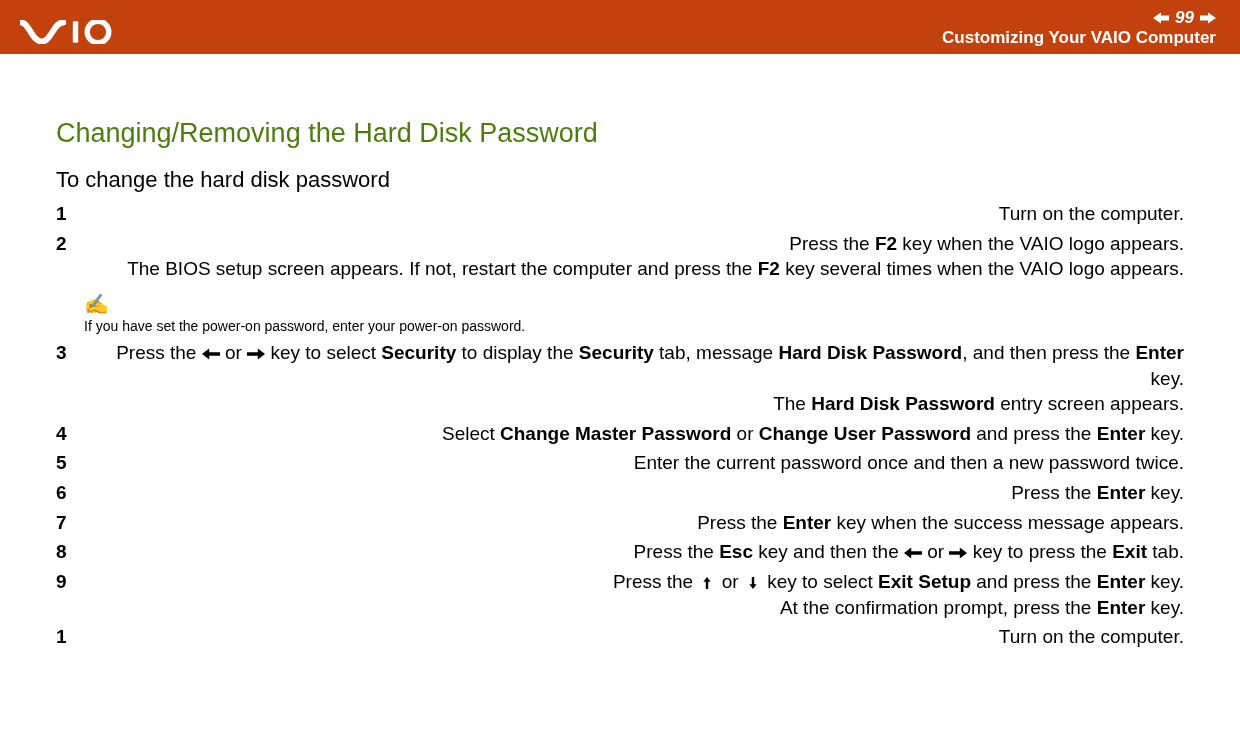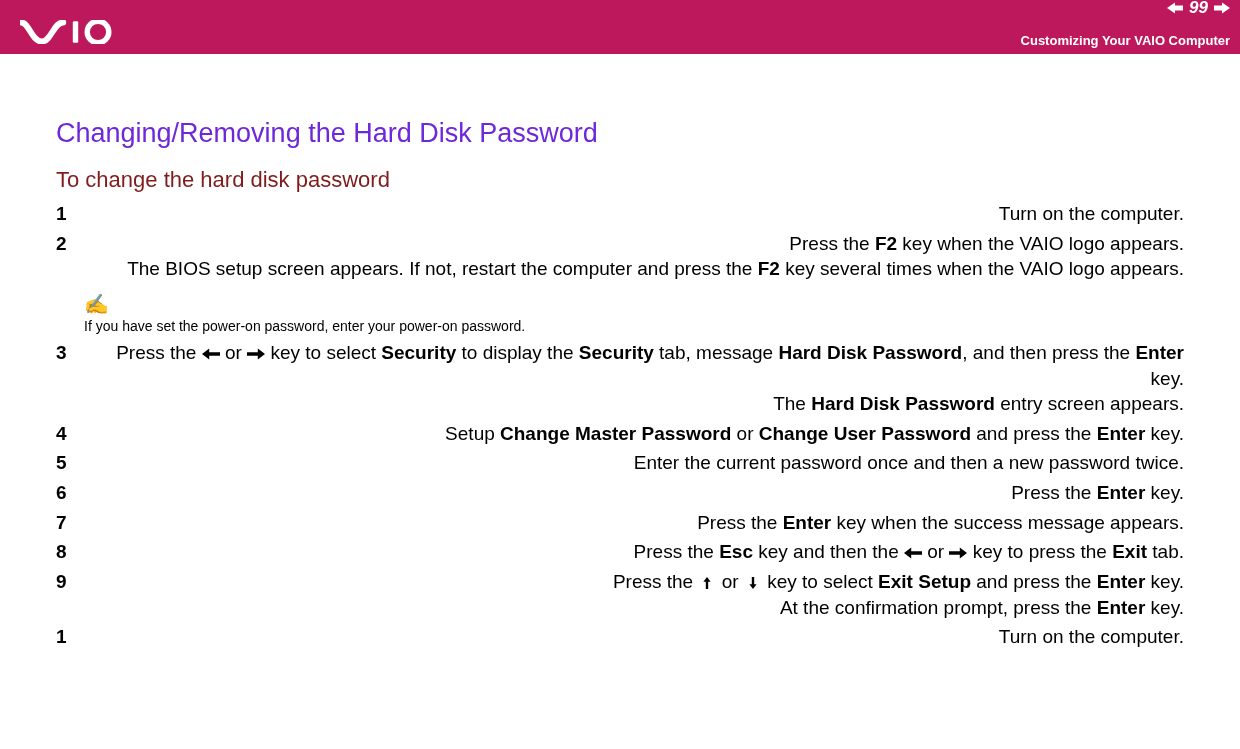--- a/index.html
+++ b/index.html
@@ -5,59 +5,59 @@
   * { box-sizing: border-box; }
   html, body { margin: 0; padding: 0; }
   body {
     width: 1240px;
     height: 749px;
     font-family: Arial, Helvetica, sans-serif;
     background: #fff;
   }
   .header {
     width: 100%;
-    background: #be185d;
+    background: #c2410c;
     color: #fff;
     display: flex;
     align-items: flex-end;
     justify-content: space-between;
-    padding: 8px 10px 6px 20px;
+    padding: 8px 24px 6px 20px;
     height: 54px;
   }
   .header-left { display: flex; align-items: center; }
   .header-right {
     display: flex;
     flex-direction: column;
     align-items: flex-end;
     font-size: 16px;
   }
   .nav-arrows {
     display: flex;
     align-items: center;
     gap: 4px;
     margin-bottom: 0px;
     font-style: italic;
     font-weight: bold;
   }
   .nav-arrow-left, .nav-arrow-right { display: inline-flex; }
   .nav-arrow-left svg, .nav-arrow-right svg { width: 16px; height: 14px; }
   .page-num { font-family: Arial; font-style: italic; font-size: 17px; margin: 0 2px; font-weight: bold;}
-  .header-subtitle { font-size: 13px; font-weight: bold; margin-top: 15px; }
+  .header-subtitle { font-size: 17px; font-weight: bold; margin-top: 0px; }
   .content {
     padding: 40px 56px 0 56px;
   }
   h1.section-title {
-    color: #6d28d9;
+    color: #4d7c0f;
     font-weight: normal;
     font-size: 27px;
     margin: 24px 0 10px 0;
     font-family: Arial, Helvetica, sans-serif;
   }
   .subhead {
-    color: #7f1d1d;
+    color: #000000;
     font-size: 22px;
     font-weight: normal;
     margin: 18px 0 8px 0;
   }
   .step-list { margin: 0; padding: 0; }
   .step {
     display: flex;
     align-items: flex-start;
     margin: 4px 0;
     font-size: 19px;
@@ -154,21 +154,21 @@
               <polygon points="12,0 20,6 12,12 12,8 0,8 0,4 12,4" fill="#000"></polygon>
             </svg>
           </span><span> key to select </span><b>Security</b><span> to display the </span><b>Security</b><span> tab, message </span><b>Hard Disk Password</b><span>, and then press the </span><b>Enter</b><span> key.</span><br>
         <span>The </span><b>Hard Disk Password</b><span> entry screen appears.</span>
       </div>
     </div>
 
     <div class="step">
       <div class="step-num">4</div>
       <div class="step-body">
-        <span>Setup </span><b>Change Master Password</b><span> or </span><b>Change User Password</b><span> and press the </span><b>Enter</b><span> key.</span>
+        <span>Select </span><b>Change Master Password</b><span> or </span><b>Change User Password</b><span> and press the </span><b>Enter</b><span> key.</span>
       </div>
     </div>
 
     <div class="step">
       <div class="step-num">5</div>
       <div class="step-body">Enter the current password once and then a new password twice.</div>
     </div>
 
     <div class="step">
       <div class="step-num">6</div>

